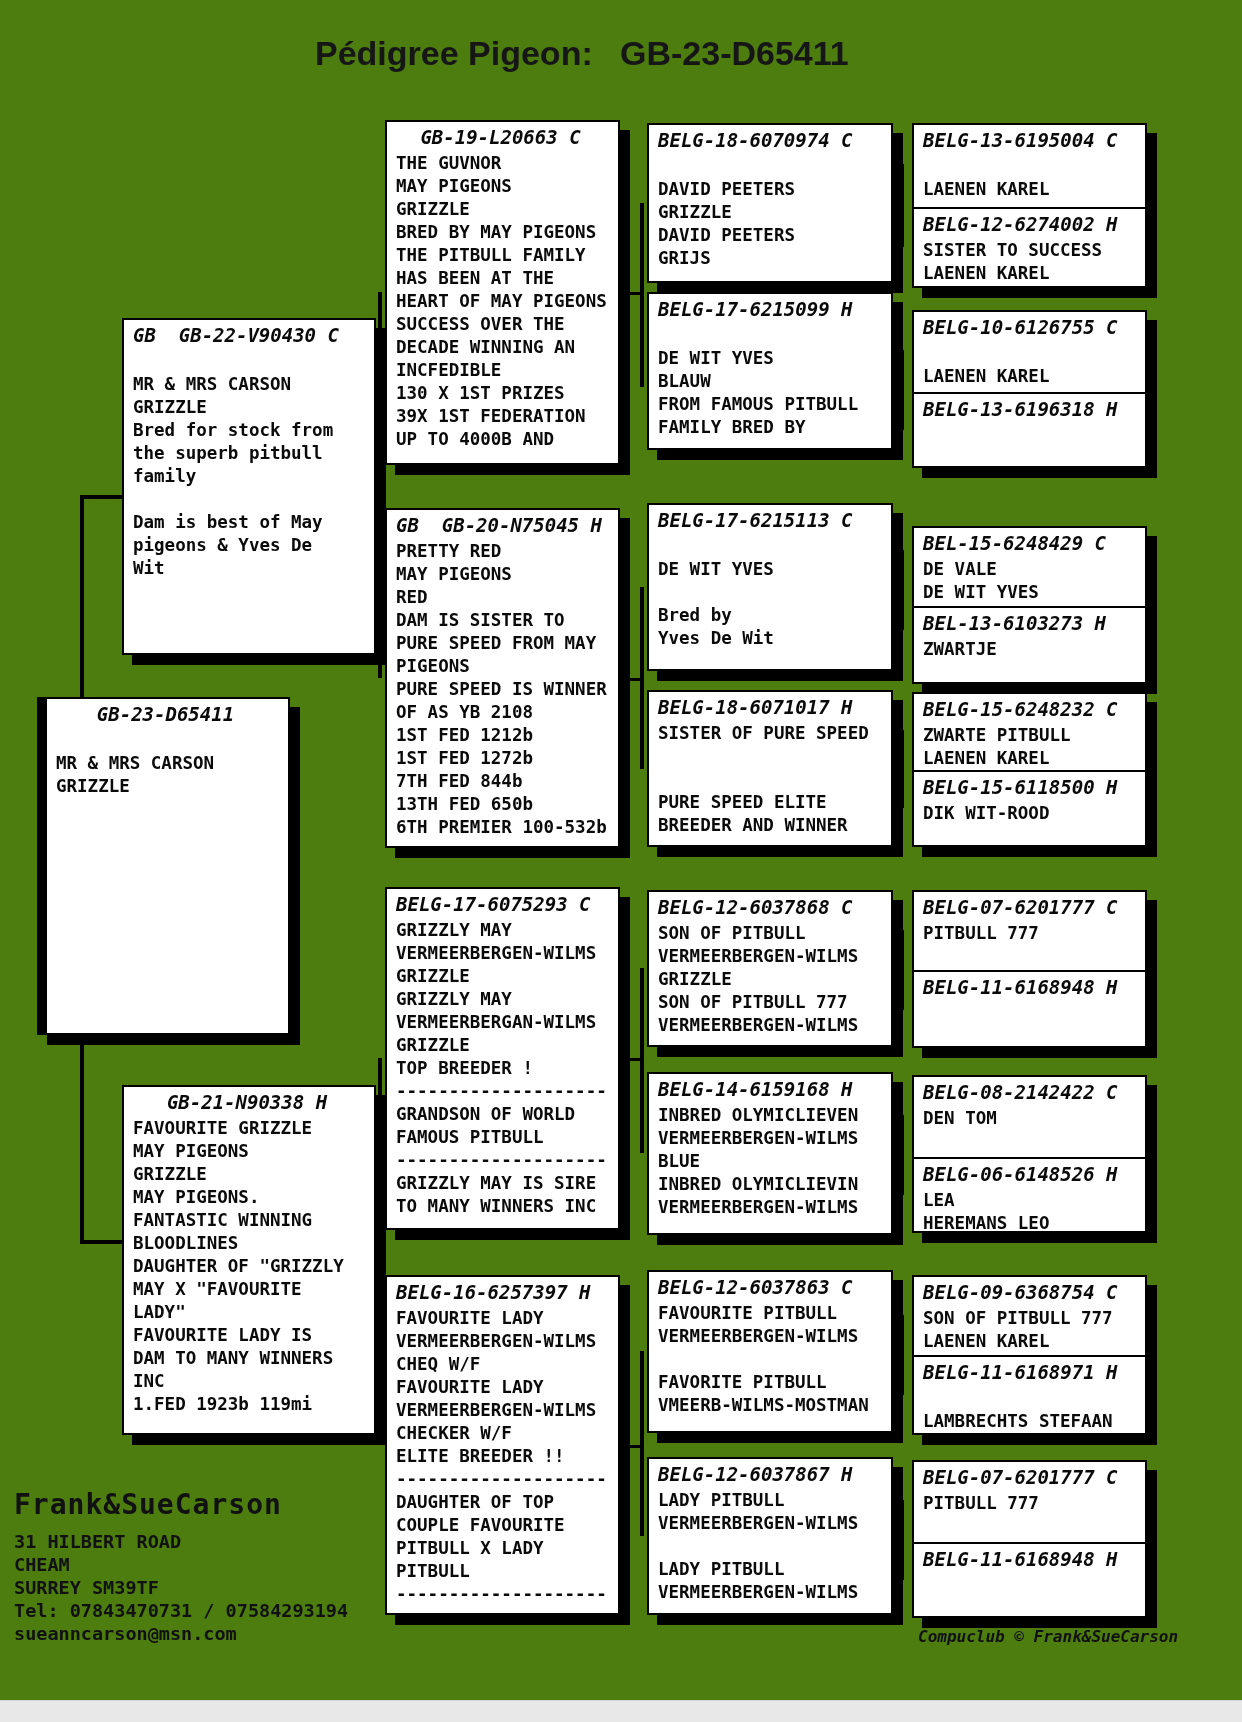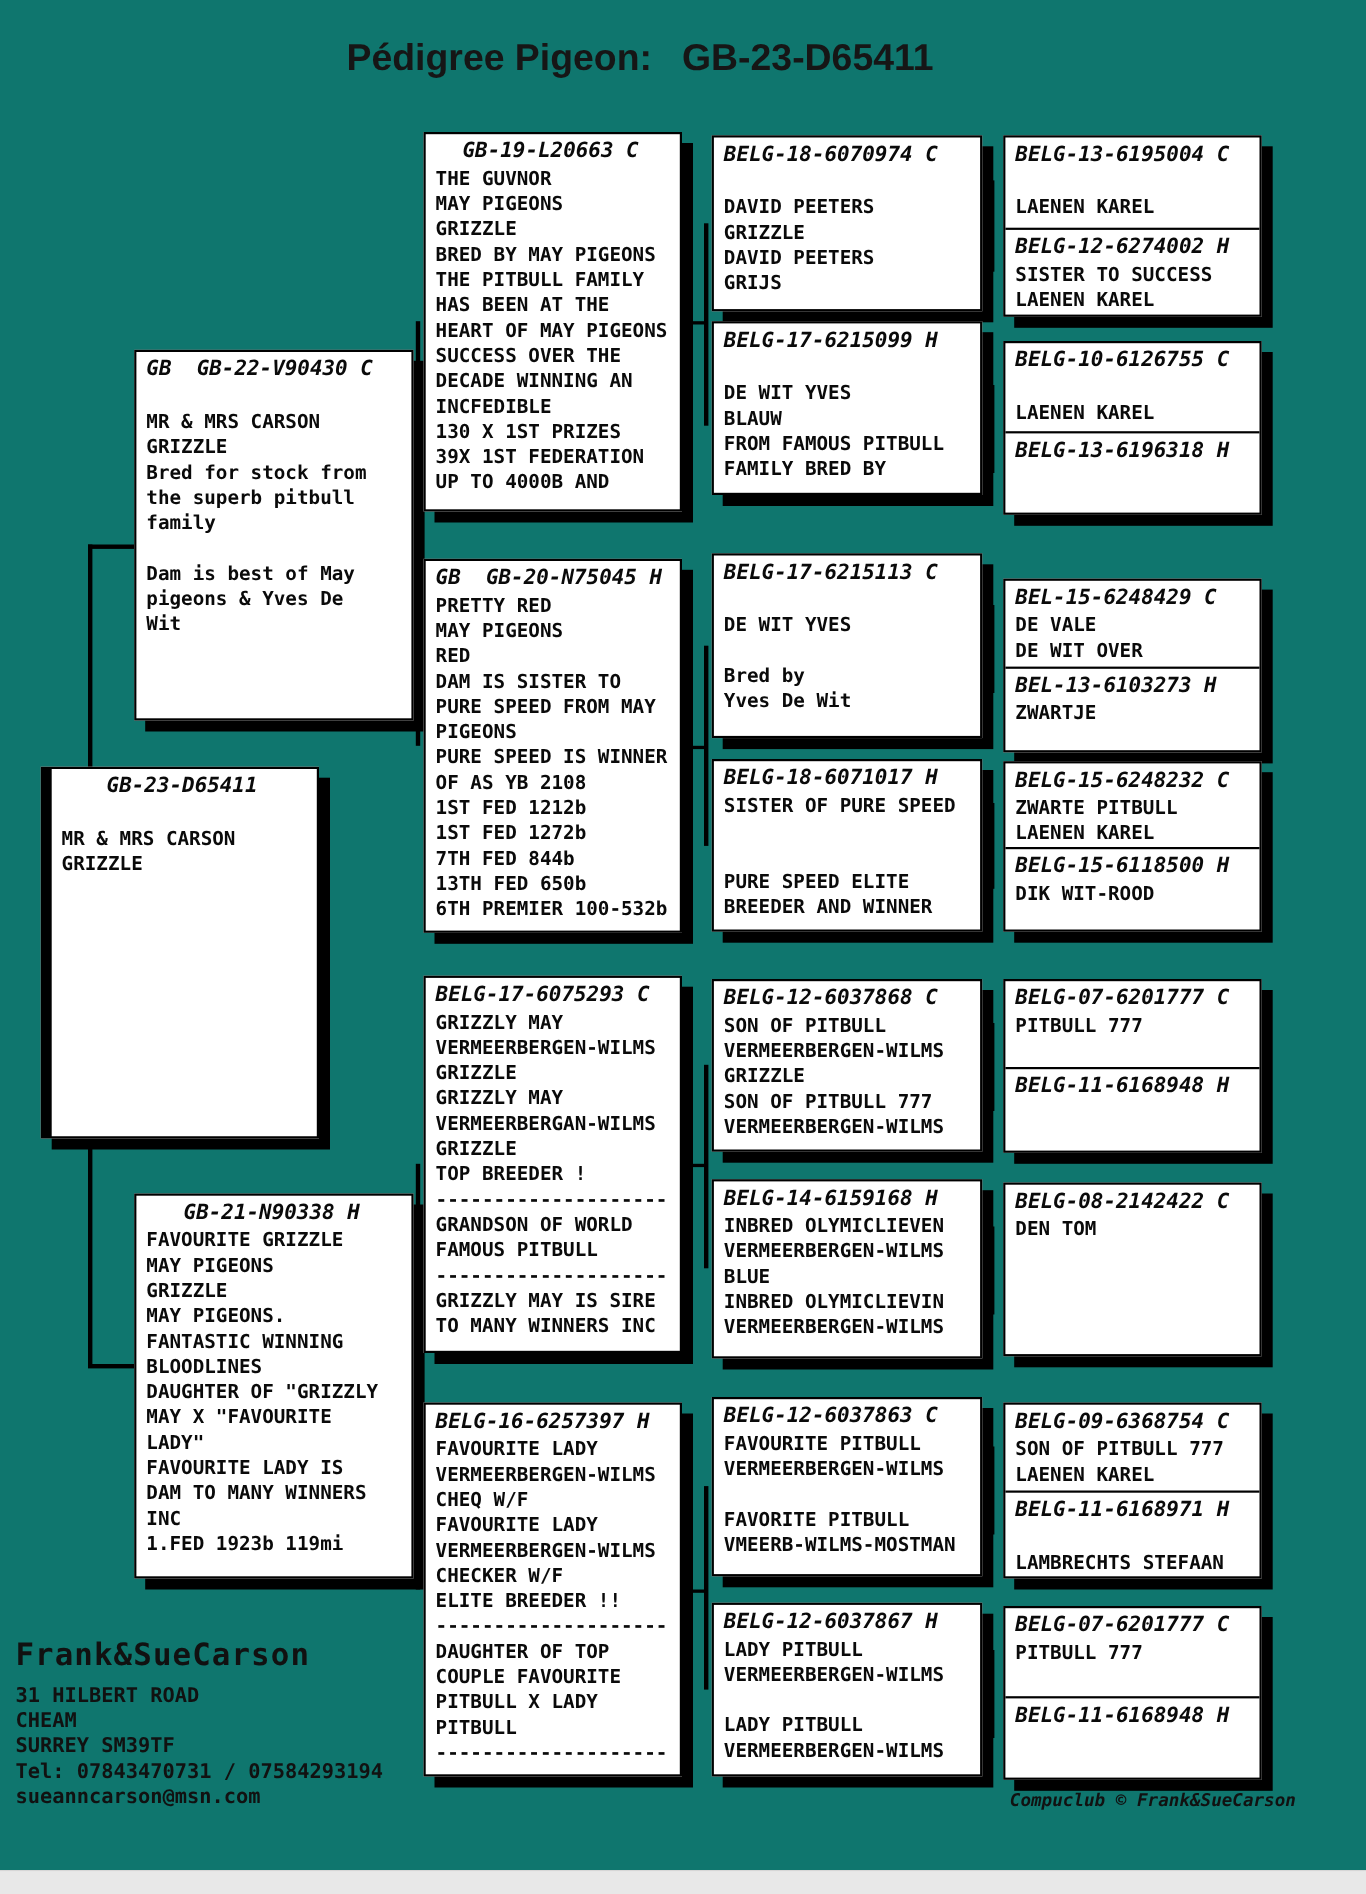--- a/index.html
+++ b/index.html
@@ -1,16 +1,16 @@
 <!DOCTYPE html>
 <html><head>
 <meta charset="utf-8">
 <style>
   html,body{margin:0;padding:0;background:#fff;}
-  #page{position:relative;width:1242px;height:1722px;background:#0f766e;overflow:hidden;
+  #page{position:relative;width:1242px;height:1722px;background:#4d7c0f;overflow:hidden;
         font-family:"DejaVu Sans Mono","Liberation Mono",monospace;color:#0a0a0a;}
   .title-row{position:absolute;top:34px;left:315px;white-space:pre;
              font-family:"Liberation Sans","DejaVu Sans",sans-serif;font-weight:bold;font-size:34px;color:#161616;}
   .title-ring{position:absolute;top:34px;left:620px;white-space:pre;
              font-family:"Liberation Sans","DejaVu Sans",sans-serif;font-weight:bold;font-size:34px;color:#161616;}
   .box{position:absolute;background:#fff;border:2.5px solid #000;box-shadow:10px 10px 0 #000;z-index:2;box-sizing:border-box;}
   .hd{font-weight:bold;font-style:italic;font-size:19px;line-height:26px;padding:2px 4px 0 9px;white-space:pre;}
   .hd.hc{text-align:center;padding-left:0;}
   .txt{font-weight:bold;font-size:17.5px;line-height:23px;padding:2px 4px 0 9px;white-space:pre;}
   .sub{box-sizing:border-box;}
@@ -246,21 +246,21 @@
     </div>
     <div class="sub sub2">
       <div class="hd">BELG-13-6196318 H</div>
       <div class="txt"></div>
     </div>
   </div>
   <div class="box" style="left:912px;top:510px;width:235px;height:158px;margin-top:16px;">
     <div class="sub" style="height:78px;">
       <div class="hd">BEL-15-6248429 C</div>
       <div class="txt">DE VALE
-DE WIT OVER</div>
+DE WIT YVES</div>
     </div>
     <div class="sub sub2">
       <div class="hd">BEL-13-6103273 H</div>
       <div class="txt">ZWARTJE</div>
     </div>
   </div>
   <div class="box" style="left:912px;top:692px;width:235px;height:155px;">
     <div class="sub" style="height:76px;">
       <div class="hd">BELG-15-6248232 C</div>
       <div class="txt">ZWARTE PITBULL
@@ -278,20 +278,25 @@
     </div>
     <div class="sub sub2">
       <div class="hd">BELG-11-6168948 H</div>
       <div class="txt"></div>
     </div>
   </div>
   <div class="box" style="left:912px;top:1075px;width:235px;height:158px;">
     <div class="sub" style="height:80px;">
       <div class="hd">BELG-08-2142422 C</div>
       <div class="txt">DEN TOM</div>
+    </div>
+    <div class="sub sub2">
+      <div class="hd">BELG-06-6148526 H</div>
+      <div class="txt">LEA
+HEREMANS LEO</div>
     </div>
   </div>
   <div class="box" style="left:912px;top:1275px;width:235px;height:160px;">
     <div class="sub" style="height:78px;">
       <div class="hd">BELG-09-6368754 C</div>
       <div class="txt">SON OF PITBULL 777
 LAENEN KAREL</div>
     </div>
     <div class="sub sub2">
       <div class="hd">BELG-11-6168971 H</div>

